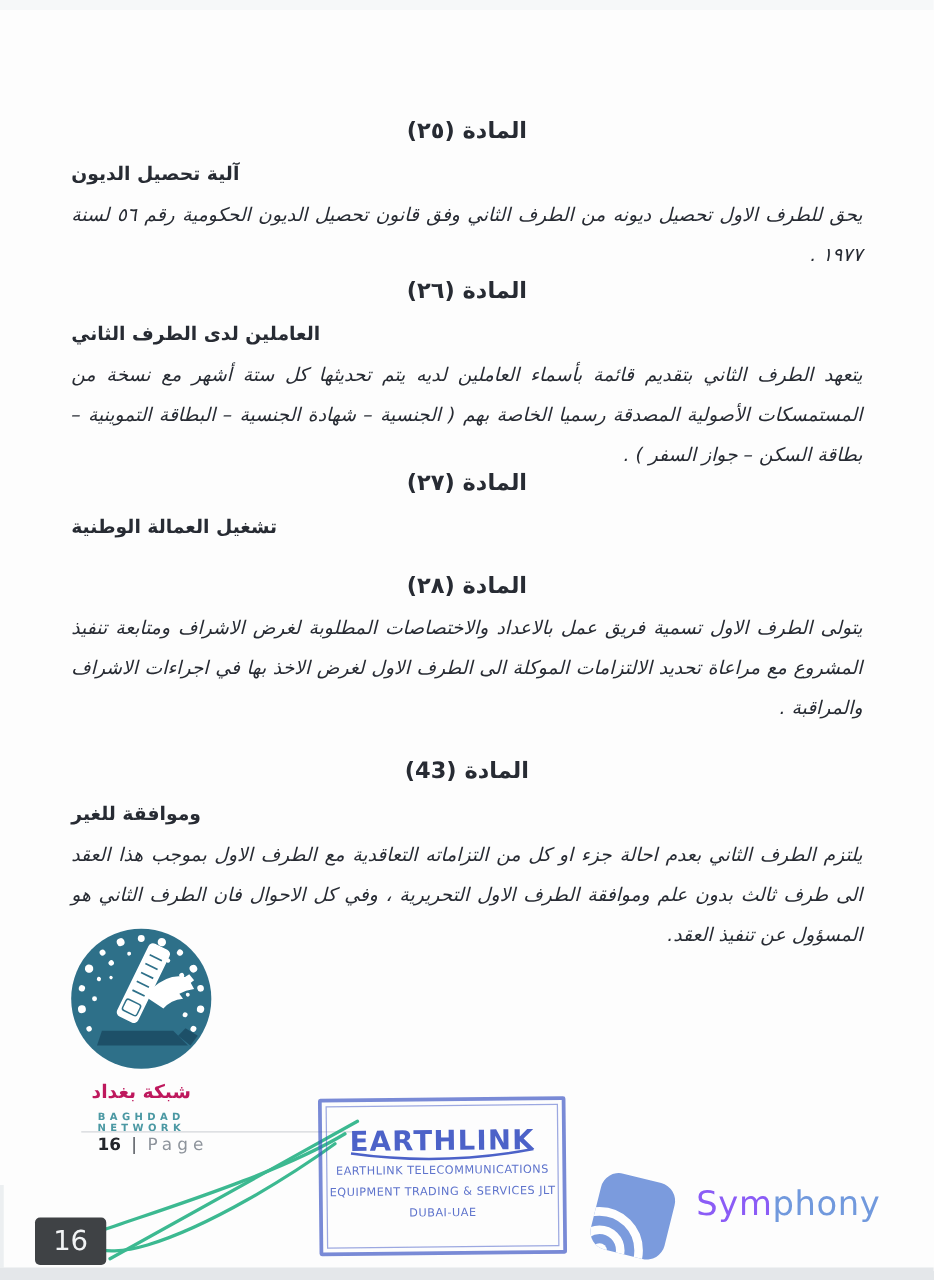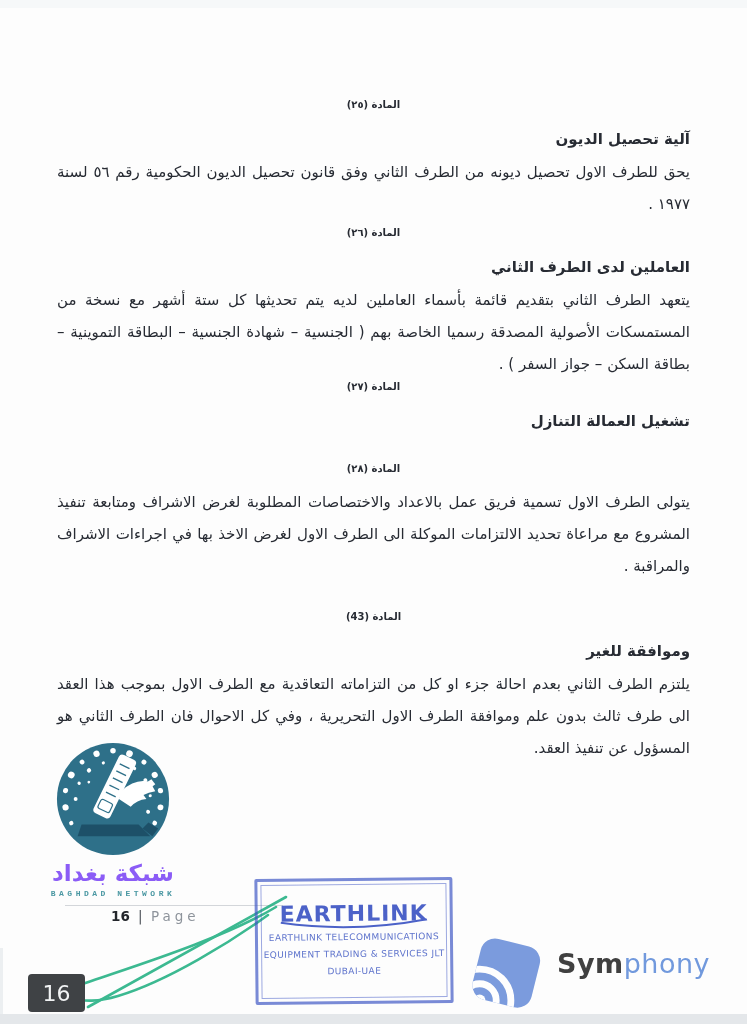--- a/index.html
+++ b/index.html
@@ -6,31 +6,31 @@
   body{
     width:747px;height:1024px;position:relative;overflow:hidden;
     background:#fdfdfd;
     font-family:"DejaVu Sans",sans-serif;
   }
   
   .scan-top{position:absolute;top:0;left:0;width:747px;height:8px;background:#f6f8f9;}
   
   .doc{position:absolute;left:57px;right:57px;top:0;direction:rtl;color:#272b33;}
   .article{position:absolute;left:0;right:0;}
-  .art-head{text-align:center;font-weight:bold;font-size:10px;line-height:34px;margin:0;}
-  .art-title{text-align:right;font-weight:bold;font-size:15px;line-height:34px;margin:0;}
-  .art-body{font-size:15px;line-height:32px;text-align:justify;margin:0;}
+  .art-head{text-align:center;font-weight:bold;font-size:18px;line-height:34px;margin:0;}
+  .art-title{text-align:left;font-weight:bold;font-size:15px;line-height:34px;margin:0;}
+  .art-body{font-size:15px;line-height:32px;text-align:justify;margin:0;font-style:italic;}
   
   .bn-logo{position:absolute;left:48px;top:740px;width:130px;text-align:center;}
   .bn-circle{width:118px;height:118px;margin:0 auto;display:block;}
-  .bn-ar{font-size:23px;font-weight:bold;color:#8b5cf6;margin-top:2px;line-height:26px;}
-  .bn-en{font-size:8px;letter-spacing:3.5px;color:#4b98a3;margin-top:3px;font-weight:bold;font-family:Liberation Mono, monospace;}
+  .bn-ar{font-size:15px;font-weight:bold;color:#be185d;margin-top:2px;line-height:26px;}
+  .bn-en{font-size:8px;letter-spacing:3.5px;color:#4b98a3;margin-top:3px;font-weight:bold;}
   
   .footer-rule{position:absolute;left:65px;top:905px;width:218px;height:1px;background:#d3d6da;}
-  .page-label{position:absolute;left:78px;top:908px;font-size:13.5px;color:#3c4043;margin-left:33px;}
+  .page-label{position:absolute;left:78px;top:908px;font-size:13.5px;color:#3c4043;}
   .page-label .num{font-weight:bold;color:#23262b;}
   .page-label .bar{color:#4a4e55;margin:0 4px;}
   .page-label .word{color:#8d939b;letter-spacing:4px;}
   
   .signature{position:absolute;left:50px;top:893px;width:240px;height:118px;pointer-events:none;}
   
   .el-stamp{
     position:absolute;left:255px;top:878px;width:192px;height:120px;
     border:3px solid rgba(62,85,196,.75);border-radius:2px;
     transform:rotate(-.6deg);color:#4a63c4;opacity:.92;
@@ -40,21 +40,21 @@
     position:absolute;inset:3px;border:1px solid rgba(62,85,196,.55);
     display:flex;flex-direction:column;align-items:center;justify-content:center;padding:2px 3px;
   }
   .el-title{font-size:22px;font-weight:bold;letter-spacing:1px;color:#3e55c4;line-height:24px;}
   .el-swoosh{width:150px;height:10px;margin-top:-7px;}
   .el-line{font-size:9px;letter-spacing:.4px;line-height:17px;color:#5168c8;white-space:nowrap;}
   
   .sy-wrap{position:absolute;left:462px;top:930px;width:230px;height:90px;}
   .sy-icon{position:absolute;left:0;top:0;width:88px;height:88px;opacity:.82;}
   .sy-text{position:absolute;left:95px;top:18px;font-size:27px;color:#7199dd;letter-spacing:.5px;}
-  .sy-text .cap{color:#404040;font-weight:bold;}
+  .sy-text .cap{color:#8b5cf6;font-weight:normal;}
   
   .page-badge{
     position:absolute;left:28px;top:974px;width:57px;height:38px;
     background:#3f4245;border-radius:4px;color:#f1f3f4;
     display:flex;align-items:center;justify-content:center;
     font-size:22px;
   }
   
   .bottom-strip{position:absolute;left:0;top:1014px;width:747px;height:10px;background:#e4e7ea;}
   .left-edge{position:absolute;left:0;top:948px;width:3px;height:66px;background:#eceff1;}
@@ -73,21 +73,21 @@
   </div>
 
   <div class="article" style="top:216px">
     <p class="art-head">المادة (٢٦)</p>
     <p class="art-title">العاملين لدى الطرف الثاني</p>
     <p class="art-body">يتعهد الطرف الثاني بتقديم قائمة بأسماء العاملين لديه يتم تحديثها كل ستة أشهر مع نسخة من المستمسكات الأصولية المصدقة رسميا الخاصة بهم ( الجنسية – شهادة الجنسية – البطاقة التموينية – بطاقة السكن – جواز السفر ) .</p>
   </div>
 
   <div class="article" style="top:370px">
     <p class="art-head">المادة (٢٧)</p>
-    <p class="art-title">تشغيل العمالة التنازل</p>
+    <p class="art-title">تشغيل العمالة الوطنية</p>
   </div>
 
   <div class="article" style="top:452px">
     <p class="art-head">المادة (٢٨)</p>
     <p class="art-body">يتولى الطرف الاول تسمية فريق عمل بالاعداد والاختصاصات المطلوبة لغرض الاشراف ومتابعة تنفيذ المشروع مع مراعاة تحديد الالتزامات الموكلة الى الطرف الاول لغرض الاخذ بها في اجراءات الاشراف والمراقبة .</p>
   </div>
 
   <div class="article" style="top:600px">
     <p class="art-head">المادة (43)</p>
     <p class="art-title">وموافقة للغير</p>

